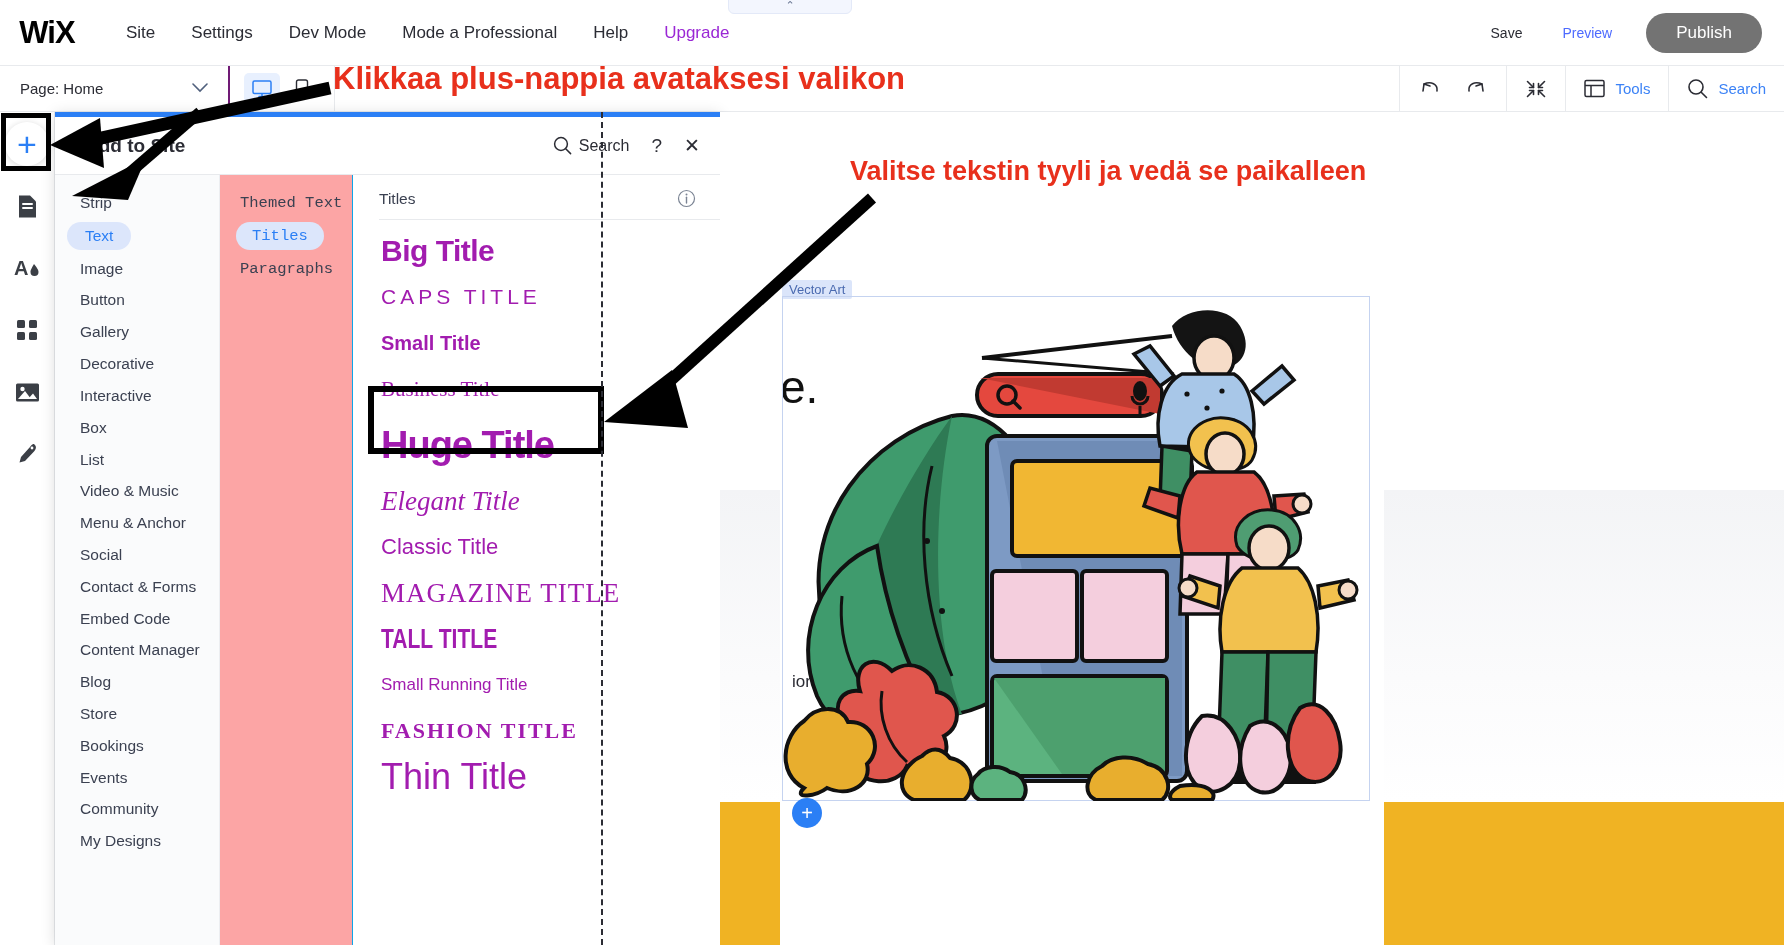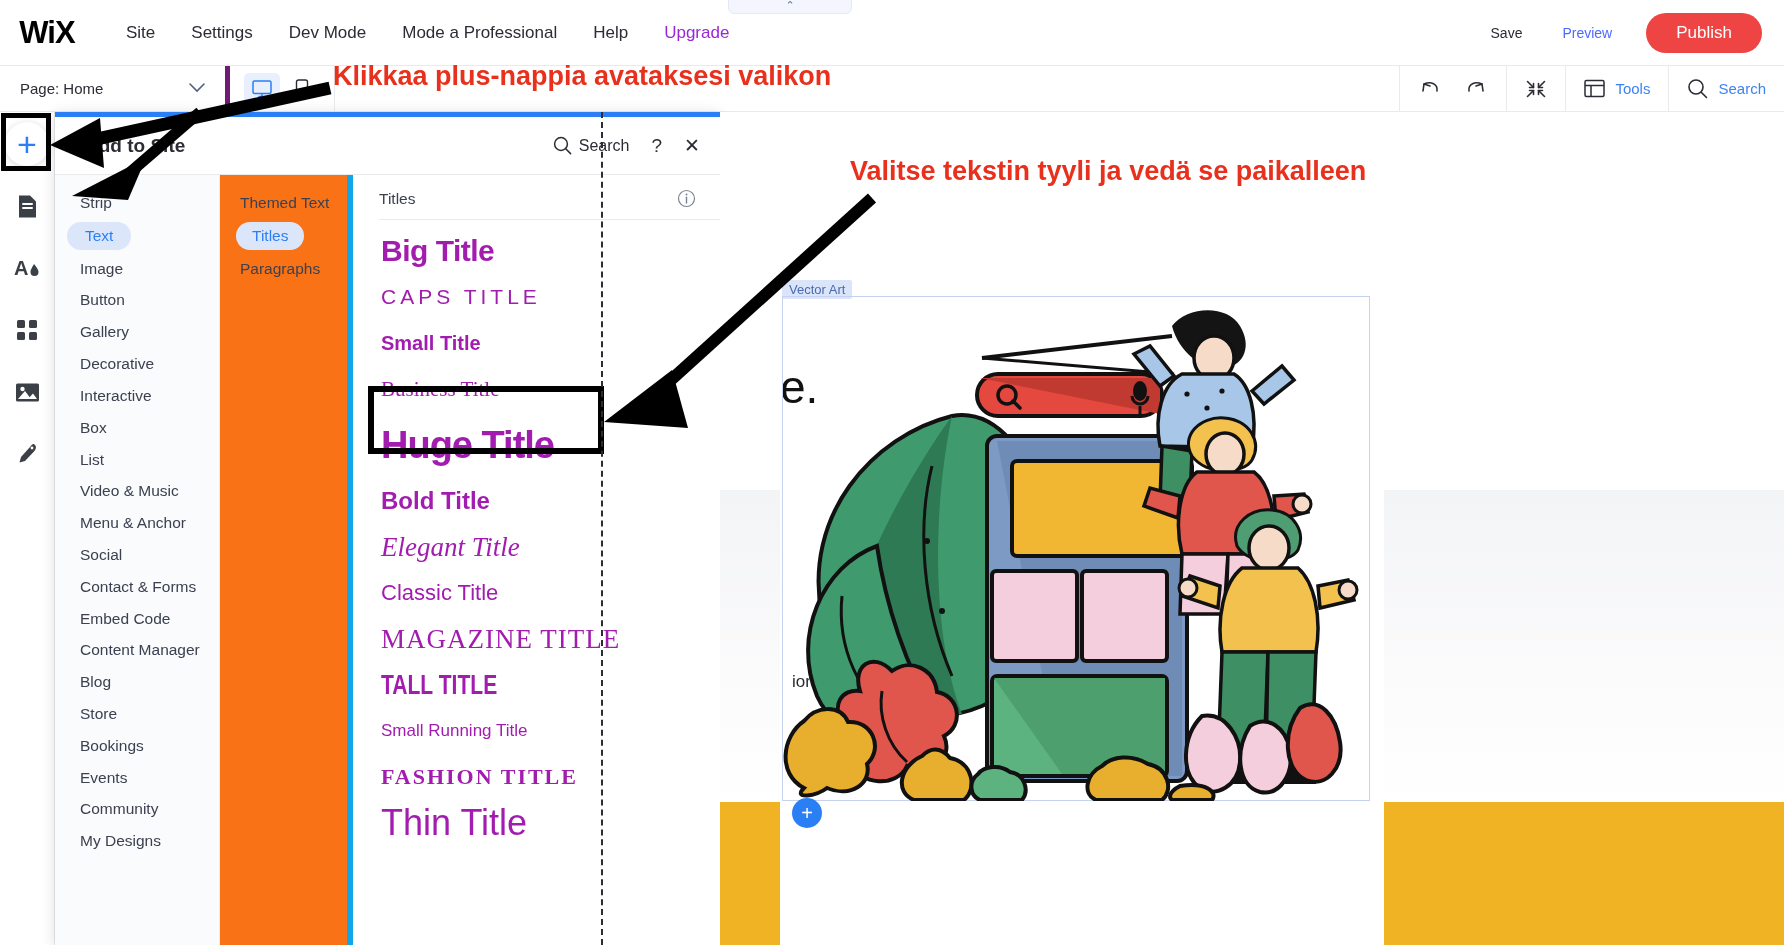--- a/index.html
+++ b/index.html
@@ -25,40 +25,40 @@
   .menu-items { display: flex; align-items: center; margin-left: 30px; }
   .menu-item {
     font-size: 17px; color: #2b2c34; padding: 6px 18px; cursor: pointer;
     white-space: nowrap;
   }
   .menu-item.upgrade { color: #9a27d5; }
   .top-right { margin-left: auto; display: flex; align-items: center; padding-right: 22px; }
   .top-right .act { font-size: 14px; color: #2b2c34; padding: 6px 20px; cursor: pointer; text-align: center; }
   .top-right .act.preview { color: #4d6aff; }
   .publish-btn {
-    background: #ef4444; color: #fff; border: none; border-radius: 20px;
+    background: #737373; color: #fff; border: none; border-radius: 20px;
     font-size: 17px; padding: 10px 30px; margin-left: 14px; cursor: pointer;
     font-family: "Liberation Sans", sans-serif;
   }
   .top-tab-stub {
     position: absolute; left: 728px; top: -8px; width: 124px; height: 22px;
     background: #f3f6fe; border-radius: 6px; border: 1px solid #e3e9f8;
     display: flex; align-items: flex-end; justify-content: center;
     font-size: 11px; color: #6b7894; padding-bottom: 1px;
   }
 
   
   .secondbar {
     position: absolute; top: 66px; left: 0; width: 1784px; height: 46px;
     background: #fff; border-bottom: 1px solid #e8eaed;
     display: flex; align-items: center;
   }
   .page-select {
     display: flex; align-items: center; width: 230px; height: 46px;
-    padding-left: 20px; cursor: pointer; border-right: 5px solid #701a75;
+    padding-left: 20px; cursor: pointer; border-right: 2px solid #701a75;
     position: relative;
   }
   .page-select .lbl { font-size: 15px; color: #2b2c34; }
   .page-select .chev { margin-left: auto; margin-right: 20px; color: #50607d; font-size: 13px; }
   .viewport-toggle { display: flex; align-items: center; gap: 4px; padding: 0 14px; height: 46px; border-right: 1px solid #e8eaed;}
   .vp-btn {
     width: 36px; height: 32px; display: flex; align-items: center; justify-content: center;
     border-radius: 5px; cursor: pointer;
   }
   .vp-btn.active { background: #e8f0fe; }
@@ -113,22 +113,22 @@
     font-size: 15.5px; color: #3b4151; padding: 7px 14px 7px 25px;
     cursor: pointer; white-space: nowrap; line-height: 1.15;
   }
   .cat-item.active {
     color: #2b7ff5; background: #dce6fb; border-radius: 16px;
     display: inline-block; margin-left: 12px; padding: 5px 18px;
   }
   .cat-item.active-wrap { padding: 3px 0 3px 0; }
 
   .sub-col {
-    width: 133px; background: #f97316; border-right: 6px solid #0ea5e9;
-    padding-top: 12px; flex-shrink: 0;
+    width: 133px; background: #fca5a5; border-right: 1px solid #0ea5e9;
+    padding-top: 12px; flex-shrink: 0; font-family: Liberation Mono, monospace;
   }
   .sub-item { font-size: 15.5px; color: #3b4151; padding: 7px 0 7px 20px; cursor: pointer; }
   .sub-item.active {
     color: #2b7ff5; background: #dce6fb; border-radius: 16px;
     display: inline-block; margin-left: 16px; padding: 5px 16px;
   }
 
   .preview-col { flex: 1; background: #fff; padding: 14px 0 0 26px; overflow: hidden; position: relative; }
   .preview-head {
     display: flex; align-items: center; padding-right: 24px;
@@ -204,21 +204,21 @@
 
   
   .illus { position: absolute; left: 62px; top: 184px; width: 588px; height: 505px; }
   .illus svg { display: block; }
 
   
   .anno {
     position: absolute; color: #e8301c; font-weight: 700; white-space: nowrap;
     font-family: "Liberation Sans", sans-serif; z-index: 40;
   }
-  .anno-1 { left: 333px; top: 61px; font-size: 27px; text-align: center; }
+  .anno-1 { left: 333px; top: 61px; font-size: 31px; text-align: center; }
   .anno-2 { left: 850px; top: 156px; font-size: 27px; }
   .arrows { position: absolute; left: 0; top: 0; width: 1784px; height: 945px; pointer-events: none; z-index: 35; }
 </style>
 </head>
 <body>
 
 <div id="root">
 
   <div class="topbar">
     <div class="top-tab-stub">
@@ -434,23 +434,20 @@
           <div class="title-row">
               <span class="t-small">Small Title</span>
             </div>
           <div class="title-row">
               <span class="t-business">Business Title</span>
             </div>
           <div class="title-row" style="height:66px;">
               <span class="t-huge">Huge Title</span>
             </div>
           <div class="title-row">
-              <span class="t-bold">Bold Title</span>
-            </div>
-          <div class="title-row">
               <span class="t-elegant">Elegant Title</span>
             </div>
           <div class="title-row">
               <span class="t-classic">Classic Title</span>
             </div>
           <div class="title-row">
               <span class="t-magazine">MAGAZINE TITLE</span>
             </div>
           <div class="title-row">
               <span class="t-tall">TALL TITLE</span>

